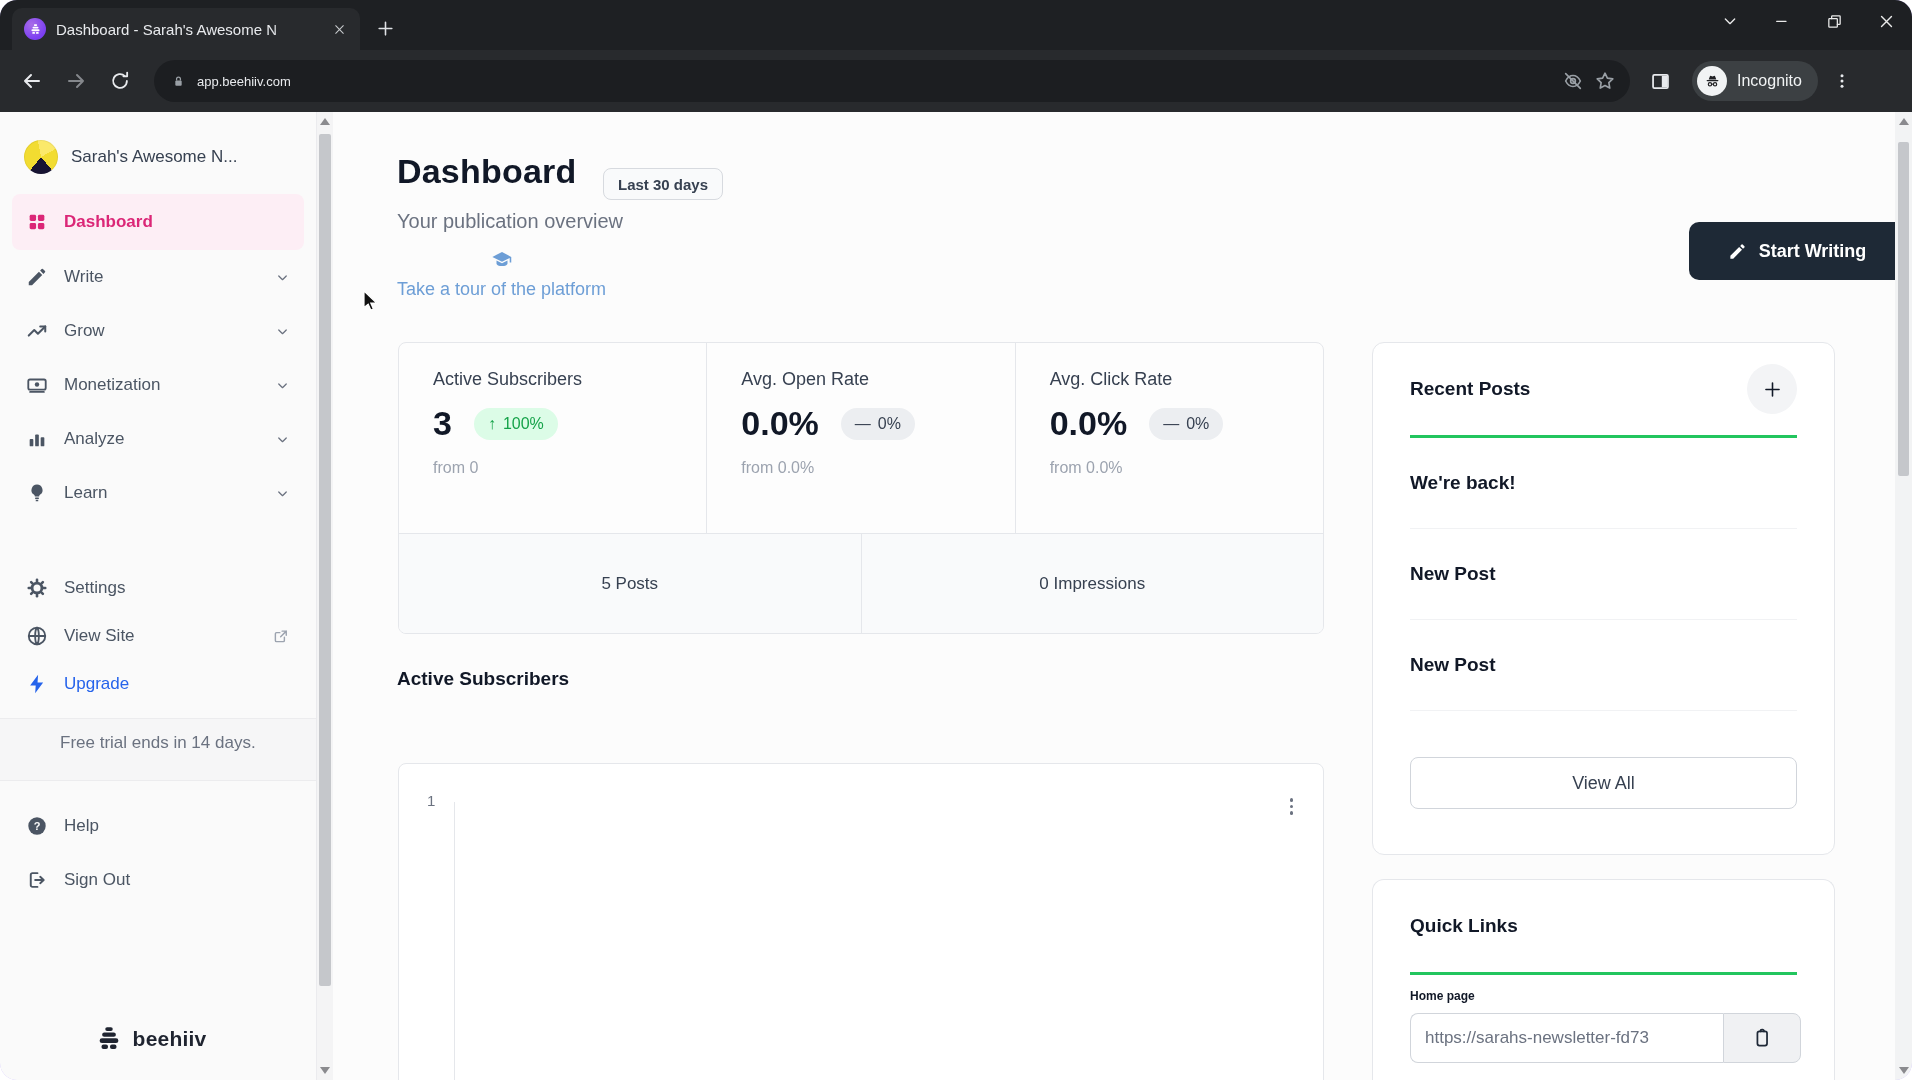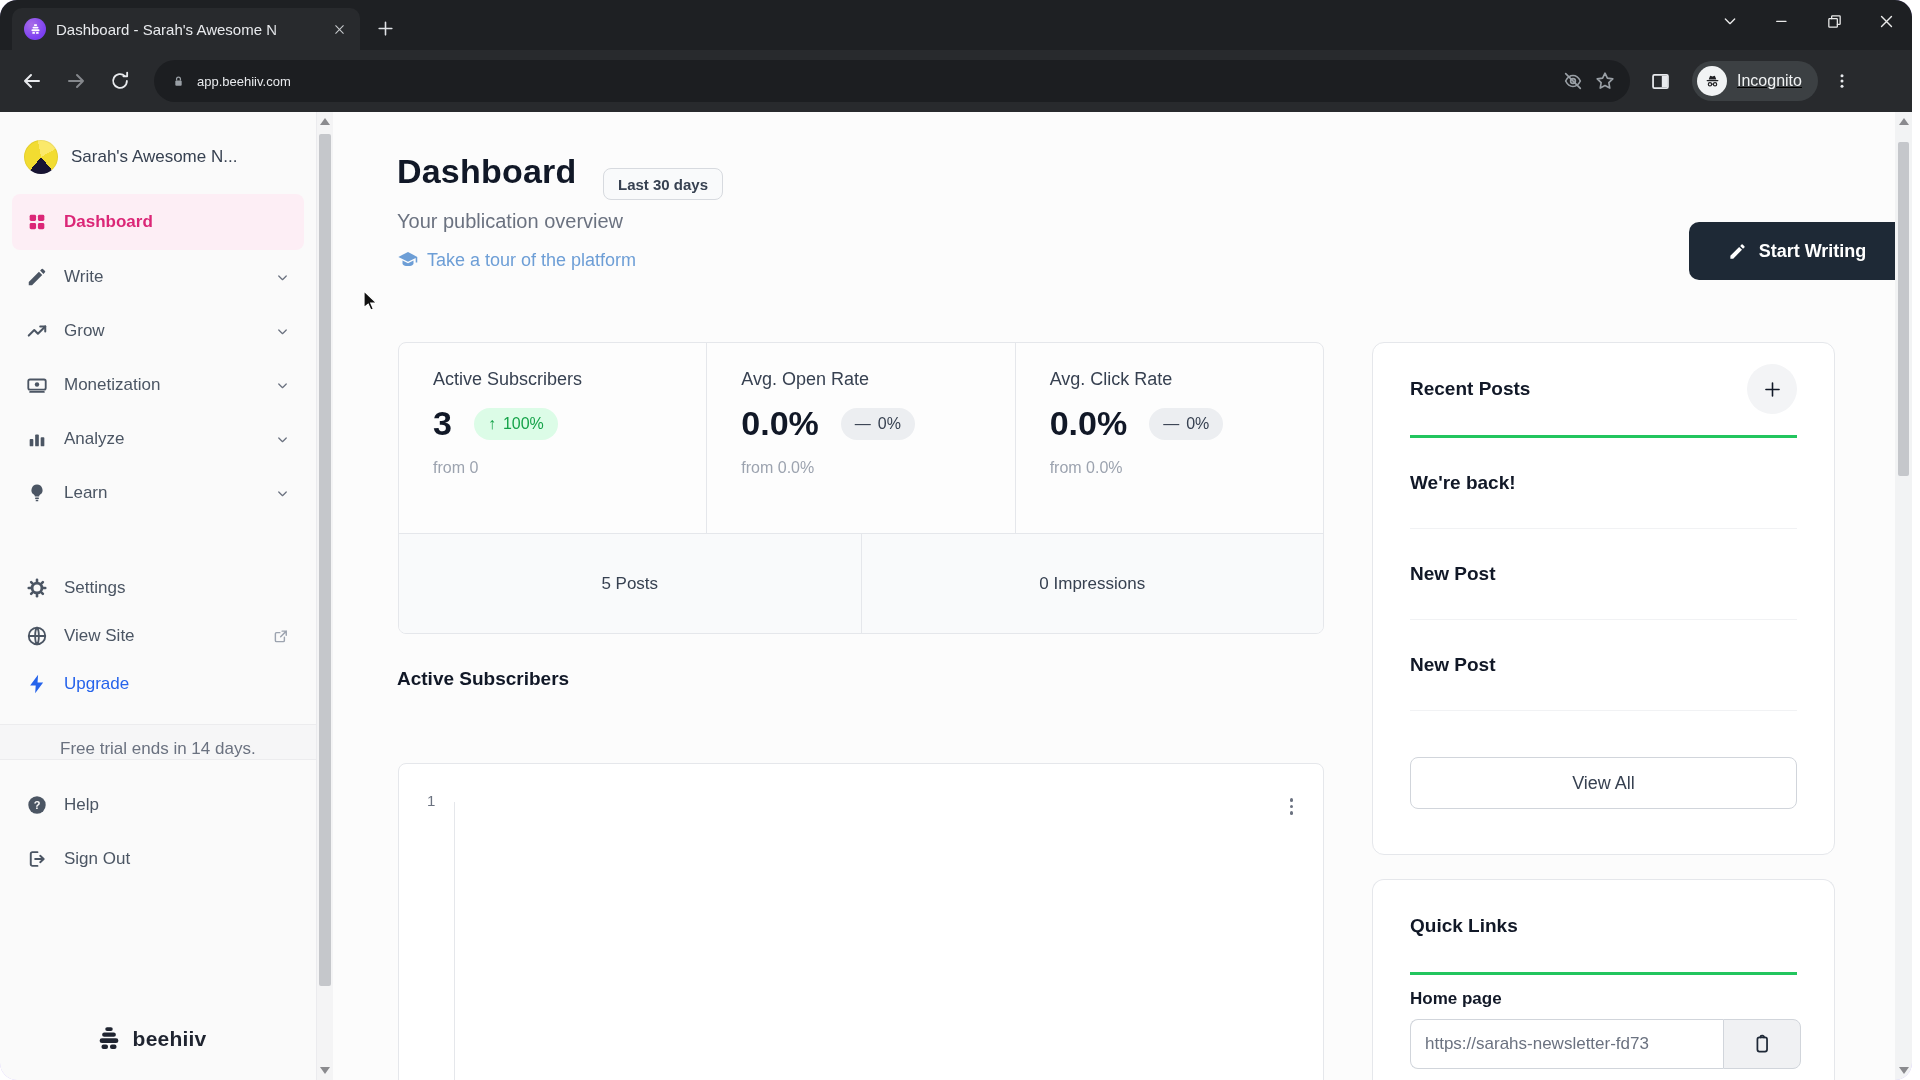--- a/index.html
+++ b/index.html
@@ -18,21 +18,21 @@
   .newtab { width:30px; height:30px; margin:0 0 7px 10px; display:flex; align-items:center; justify-content:center; color:#dfe1e5; }
   .wincontrols { position:absolute; right:0; top:0; height:42px; display:flex; color:#eaeaea; }
   .winbtn { width:52px; height:42px; display:flex; align-items:center; justify-content:center; }
 
   .toolbar { height:62px; background:#282a2d; display:flex; align-items:center; padding:0 8px 0 12px; gap:4px; flex:none; }
   .navbtn { width:40px; height:40px; display:flex; align-items:center; justify-content:center; color:#e8eaed; }
   .navbtn.dim { color:#85888c; }
   .omnibox { flex:1; height:42px; margin:0 6px 0 10px; background:#1c1e21; border-radius:21px; display:flex; align-items:center; padding:0 14px 0 16px; gap:10px; max-width:1476px; }
   .omni-url { color:#e8eaed; font-size:13px; flex:1; }
   .omni-icon { color:#9aa0a6; display:flex; }
-  .incog { height:40px; background:#3c4043; border-radius:20px; display:flex; align-items:center; gap:10px; padding:0 16px 0 5px; margin-left:8px;text-decoration:underline; }
+  .incog { height:40px; background:#3c4043; border-radius:20px; display:flex; align-items:center; gap:10px; padding:0 16px 0 5px; margin-left:8px; }
   .incog-circle { width:30px; height:30px; background:#f1f3f4; border-radius:50%; display:flex; align-items:center; justify-content:center; }
   .incog-label { color:#f1f3f4; font-size:16px; }
 
   
   .content { flex:1; display:flex; min-height:0; }
 
   
   .vscroll { position:relative; background:#f4f4f5; flex:none; }
   .vscroll .arrow { position:absolute; left:0; right:0; margin:auto; width:0; height:0; }
   .arrow.up   { top:6px;  border-left:5px solid transparent; border-right:5px solid transparent; border-bottom:7px solid #8a8a8e; }
@@ -50,32 +50,32 @@
   .nav-item .ni-icon { width:22px; height:22px; display:flex; color:#4b5563; flex:none; }
   .nav-item .ni-label { font-size:17px; font-weight:500; flex:1; }
   .nav-item .chev { color:#6b7280; display:flex; }
   .nav-item.active { height:56px; background:#fdeef5; color:#db2777; }
   .nav-item.active .ni-icon { color:#db2777; }
   .nav-item.active .ni-label { font-weight:600; }
   .side-sec { margin:44px 12px 0; }
   .side-sec .nav-item { height:48px; }
   .upgrade .ni-icon { color:#2563eb; }
   .upgrade .ni-label { color:#2563eb; }
-  .trial { margin-top:16px; background:#f6f6f7; border-top:1px solid #ececee; border-bottom:1px solid #ececee; padding:13px 40px 0 60px; font-size:17px; color:#6b7280; line-height:1.25; }
+  .trial { margin-top:10px; background:#f6f6f7; border-top:1px solid #ececee; border-bottom:1px solid #ececee; padding:13px 40px 27px 60px; font-size:17px; color:#6b7280; line-height:1.25; }
   .side-ter { margin:18px 12px 0; }
   .brand { position:absolute; left:0; right:16px; bottom:26px; display:flex; align-items:center; justify-content:center; gap:9px; color:#1f2430; }
   .brand svg { width:30px; height:30px; fill:#1f2430; }
   .brand-name { font-size:21px; font-weight:700; letter-spacing:.2px; }
 
   
   .main { position:relative; flex:1; overflow:hidden; background:#fcfcfc; }
   .h1 { position:absolute; left:64px; top:40px; font-size:34px; font-weight:800; color:#111827; letter-spacing:.2px; }
   .range-chip { position:absolute; left:270px; top:56px; height:32px; background:#f9fafb; border:1px solid #d7dadf; border-radius:8px; display:flex; align-items:center; padding:0 14px; font-size:15px; font-weight:600; color:#374151; }
   .subtitle { position:absolute; left:64px; top:98px; font-size:20px; color:#6b7280; }
-  .tour { position:absolute; left:64px; top:137px; display:flex; align-items:center; gap:8px; color:#6d9ed6; font-size:18px; }
+  .tour { position:absolute; left:64px; top:137px; display:flex; align-items:center; gap:8px; color:#6d9ed6; font-size:18px;flex-direction:column; }
   .tour svg { width:22px; height:22px; fill:#6d9ed6; }
   .start-btn { position:absolute; left:1356px; top:110px; width:216px; height:58px; background:#1e2936; border-radius:10px; display:flex; align-items:center; justify-content:center; gap:12px; color:#fff; font-size:18px; font-weight:600; }
   .start-btn svg { width:19px; height:19px; fill:#fff; }
 
   .stats { position:absolute; left:65px; top:230px; width:926px; border:1px solid #e5e7eb; border-radius:8px; background:#fdfdfd; overflow:hidden; }
   .stats-row { display:flex; height:190px; }
   .stat-card { flex:1; padding:26px 0 0 34px; position:relative; }
   .stat-card + .stat-card { border-left:1px solid #e5e7eb; }
   .stat-label { font-size:18px; color:#374151; }
   .stat-valrow { margin-top:14px; display:flex; align-items:center; gap:22px; }
@@ -97,21 +97,21 @@
   .kebab i { width:3.5px; height:3.5px; border-radius:50%; background:#6b7280; }
 
   .rightcol { position:absolute; left:1039px; top:230px; width:463px; }
   .card { background:#fff; border:1px solid #e5e7eb; border-radius:12px; padding:0 37px; }
   .card-head { height:95px; border-bottom:3px solid #22c55e; display:flex; align-items:center; justify-content:space-between; }
   .card-title { font-size:19px; font-weight:600; color:#111827; }
   .plus-btn { width:50px; height:50px; border-radius:50%; background:#f3f4f6; display:flex; align-items:center; justify-content:center; color:#111827; }
   .post-row { height:91px; border-bottom:1px solid #f1f2f4; display:flex; align-items:center; font-size:19px; font-weight:600; color:#111827; }
   .viewall { margin:46px 0 45px; height:52px; border:1px solid #d1d5db; border-radius:8px; background:#fff; display:flex; align-items:center; justify-content:center; font-size:18px; font-weight:500; color:#374151; }
   .quick { margin-top:24px; height:330px; border-radius:12px 12px 0 0; border-bottom:none; }
-  .ql-label { margin-top:14px; font-size:17px; font-weight:700; color:#111827; }
+  .ql-label { margin-top:14px; font-size:12px; font-weight:700; color:#111827; }
   .ql-row { margin-top:10px; display:flex; height:50px; width:391px; }
   .ql-input { flex:1; border:1px solid #d1d5db; border-right:none; border-radius:8px 0 0 8px; background:#fff; display:flex; align-items:center; padding:0 14px; font-size:17px; color:#6b7280; white-space:nowrap; overflow:hidden; }
   .ql-copy { width:78px; border:1px solid #d1d5db; border-radius:0 8px 8px 0; background:#f0f1f3; display:flex; align-items:center; justify-content:center; color:#1f2937; }
 
   .cursor { position:absolute; left:30px; top:178px; width:17px; height:24px; z-index:5; }
 </style>
 </head>
 <body>
 
 <div class="browser">

